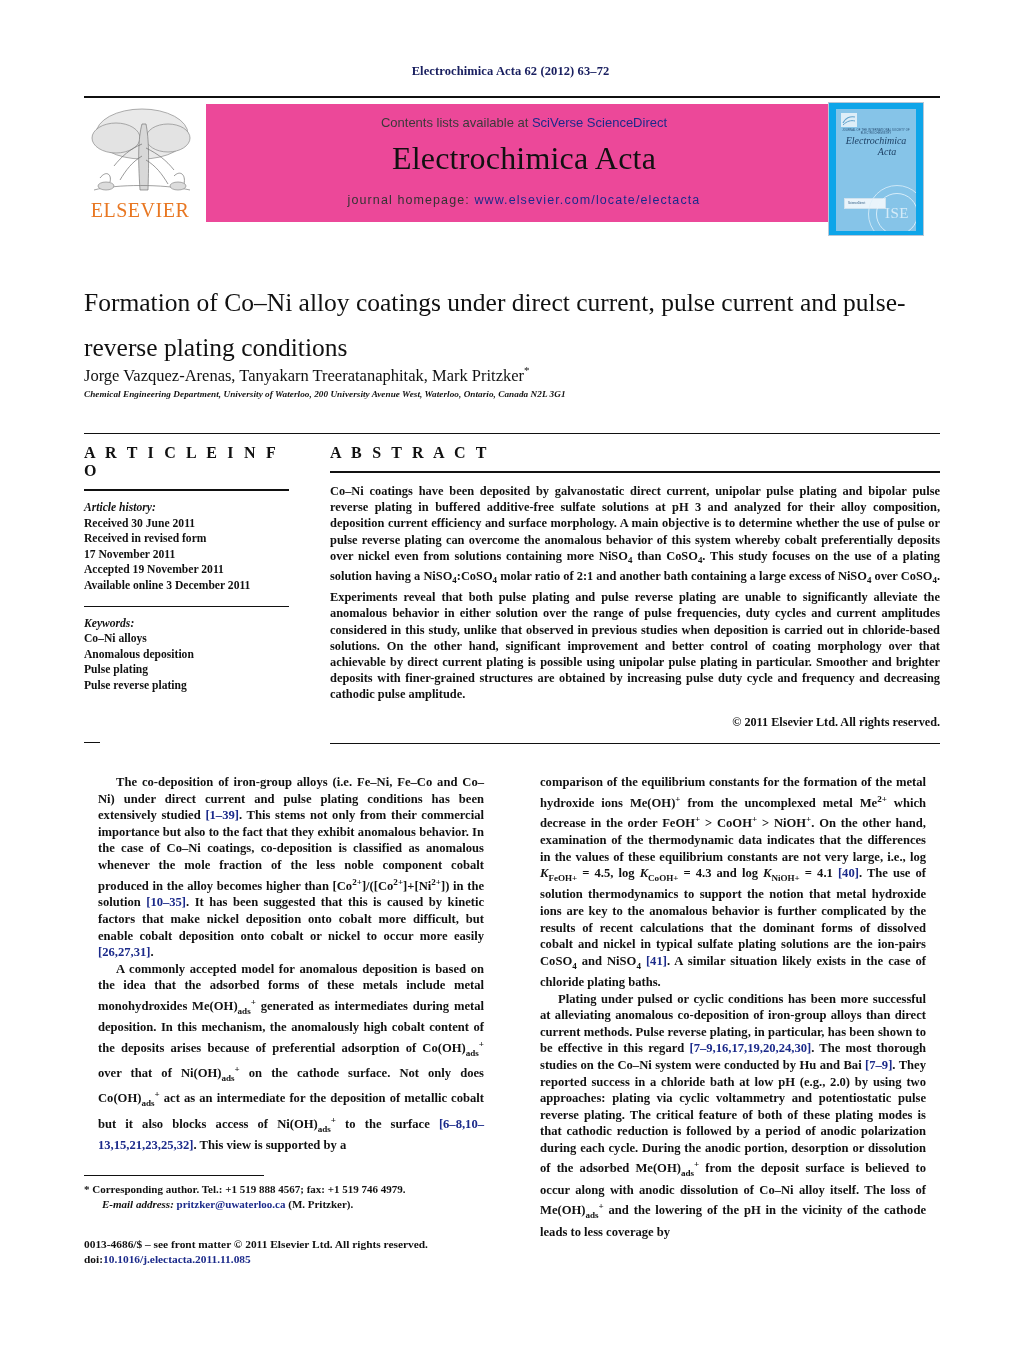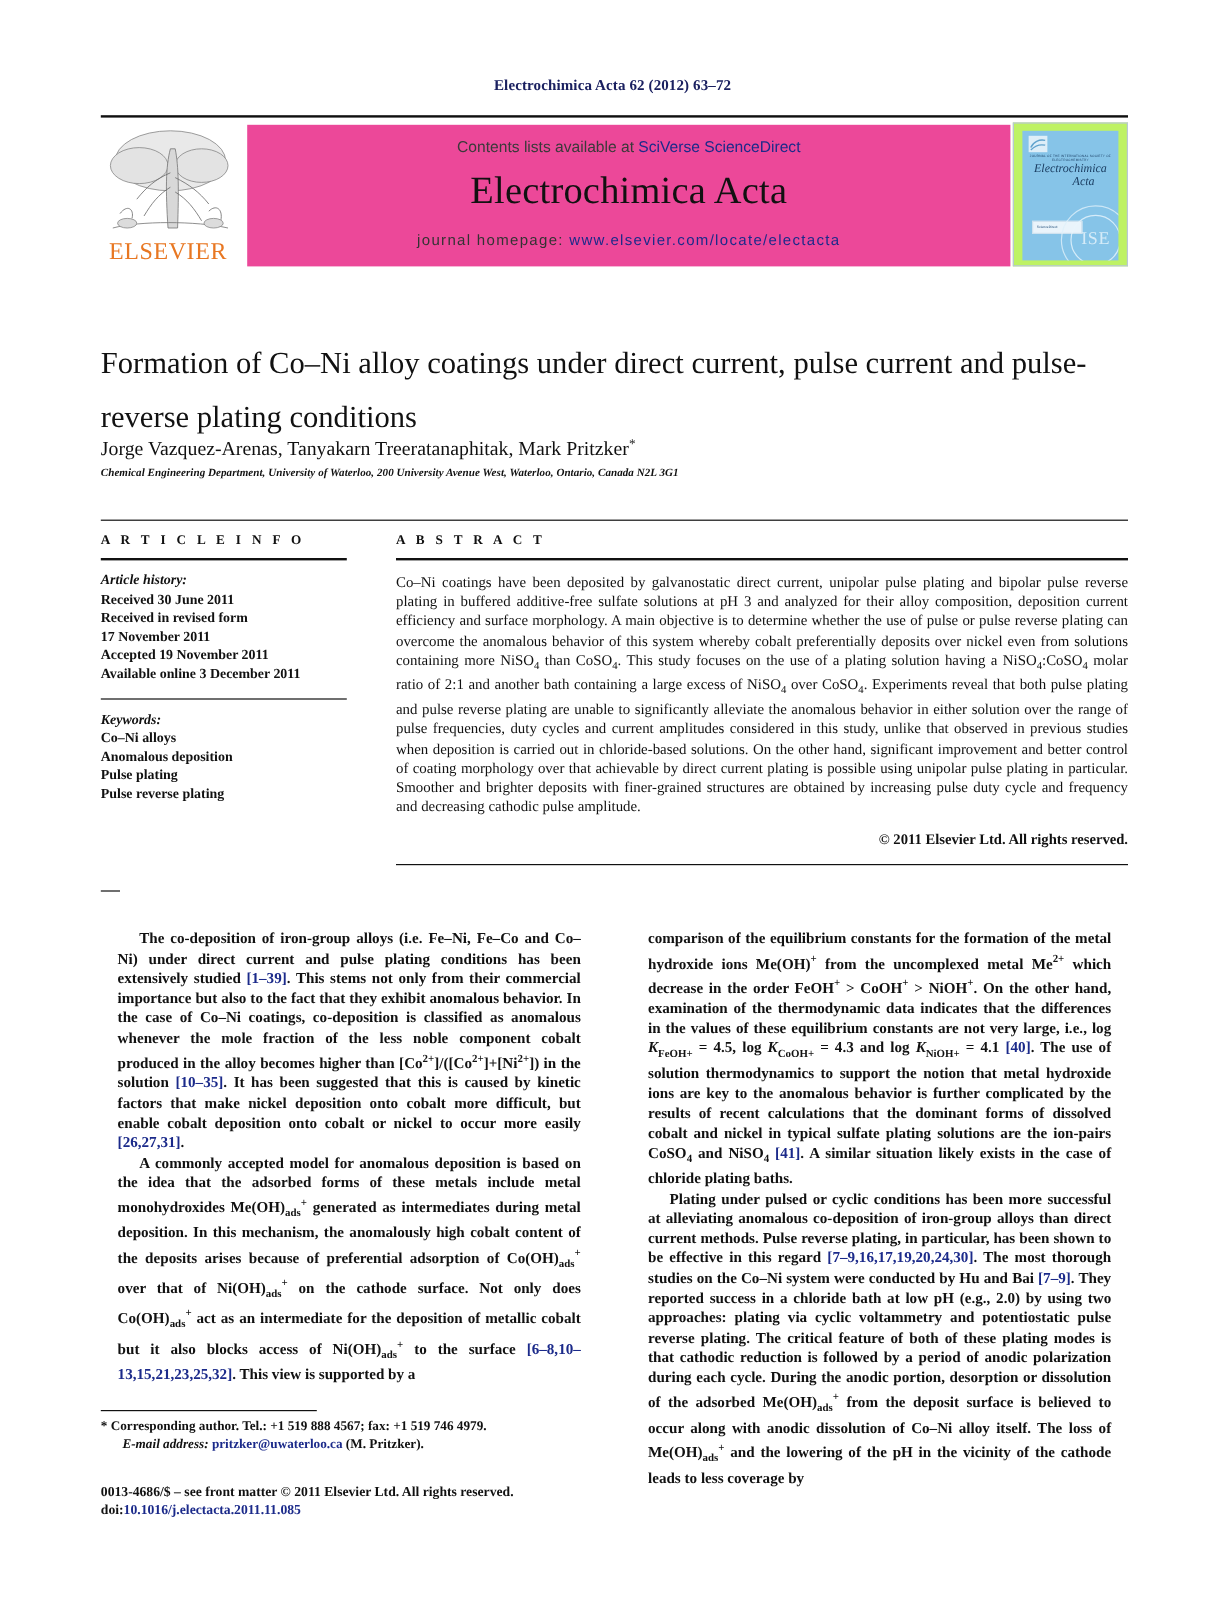--- a/index.html
+++ b/index.html
@@ -59,23 +59,23 @@
     font-family: "Liberation Serif", serif;
     font-size: 32px; color: #111; margin-top: 10px; letter-spacing: .2px;
   }
   .homepage-line {
     text-align: center; font-family: "Liberation Sans", sans-serif;
     font-size: 12.5px; color: #333; margin-top: 16px; letter-spacing: 1.1px;
   }
   .homepage-line .url { color: #1b2a8a; }
 
   .cover-thumb {
-    position: absolute; right: 0px; top: 4px;
-    width: 96px; height: 120px;
-    background: #bef264; border: 1px solid #b9c7d6;
+    position: absolute; right: 16px; top: 4px;
+    width: 96px; height: 134px;
+    background: #0ea5e9; border: 1px solid #b9c7d6;
     box-sizing: border-box;
   }
   .cover-inner {
     position: absolute; left: 7px; top: 6px; right: 7px; bottom: 4px;
     background: #86c4e8;
     overflow: hidden;
   }
   .cover-els { position:absolute; left:5px; top:4px; width:16px; height:14px; opacity:.85;}
   .cover-soc {
     position: absolute; top: 20px; left: 0; width: 100%;
@@ -134,33 +134,33 @@
     border-top: 1px solid #111;
   }
   .infocol {
     position: absolute; left: 84px; top: 444px; width: 205px;
   }
   .abscol {
     position: absolute; left: 330px; top: 444px; width: 610px;
   }
   .sec-head {
     font-family: "Liberation Serif", serif; font-weight: bold;
-    font-size: 11px; letter-spacing: 3.2px; color:#111;
+    font-size: 16px; letter-spacing: 3.2px; color:#111;
   }
   .hr-thick { border-top: 2px solid #111; margin-top: 9px; }
   .hr-thin  { border-top: 1px solid #111; margin-top: 12px; }
 
   .info-block {
     font-family: "Liberation Serif", serif; font-weight: bold;
     font-size: 11.6px; line-height: 15.6px; color:#111; margin-top: 9px;
   }
   .info-block .it { font-style: italic; }
 
   .abstract {
-    font-family: "Liberation Serif", serif; font-weight: normal;
+    font-family: "Liberation Serif", serif; font-weight: bold;
     font-size: 12.4px; line-height: 16.2px; color:#111;
     text-align: justify; margin-top: 10px;
   }
   .copyright {
     font-family: "Liberation Serif", serif; font-weight: bold;
     font-size: 12.2px; color:#111; text-align: right; margin-top: 12px;
   }
   .abs-rule-bottom{
     border-top: 1px solid #111; margin-top: 13px;
   }

